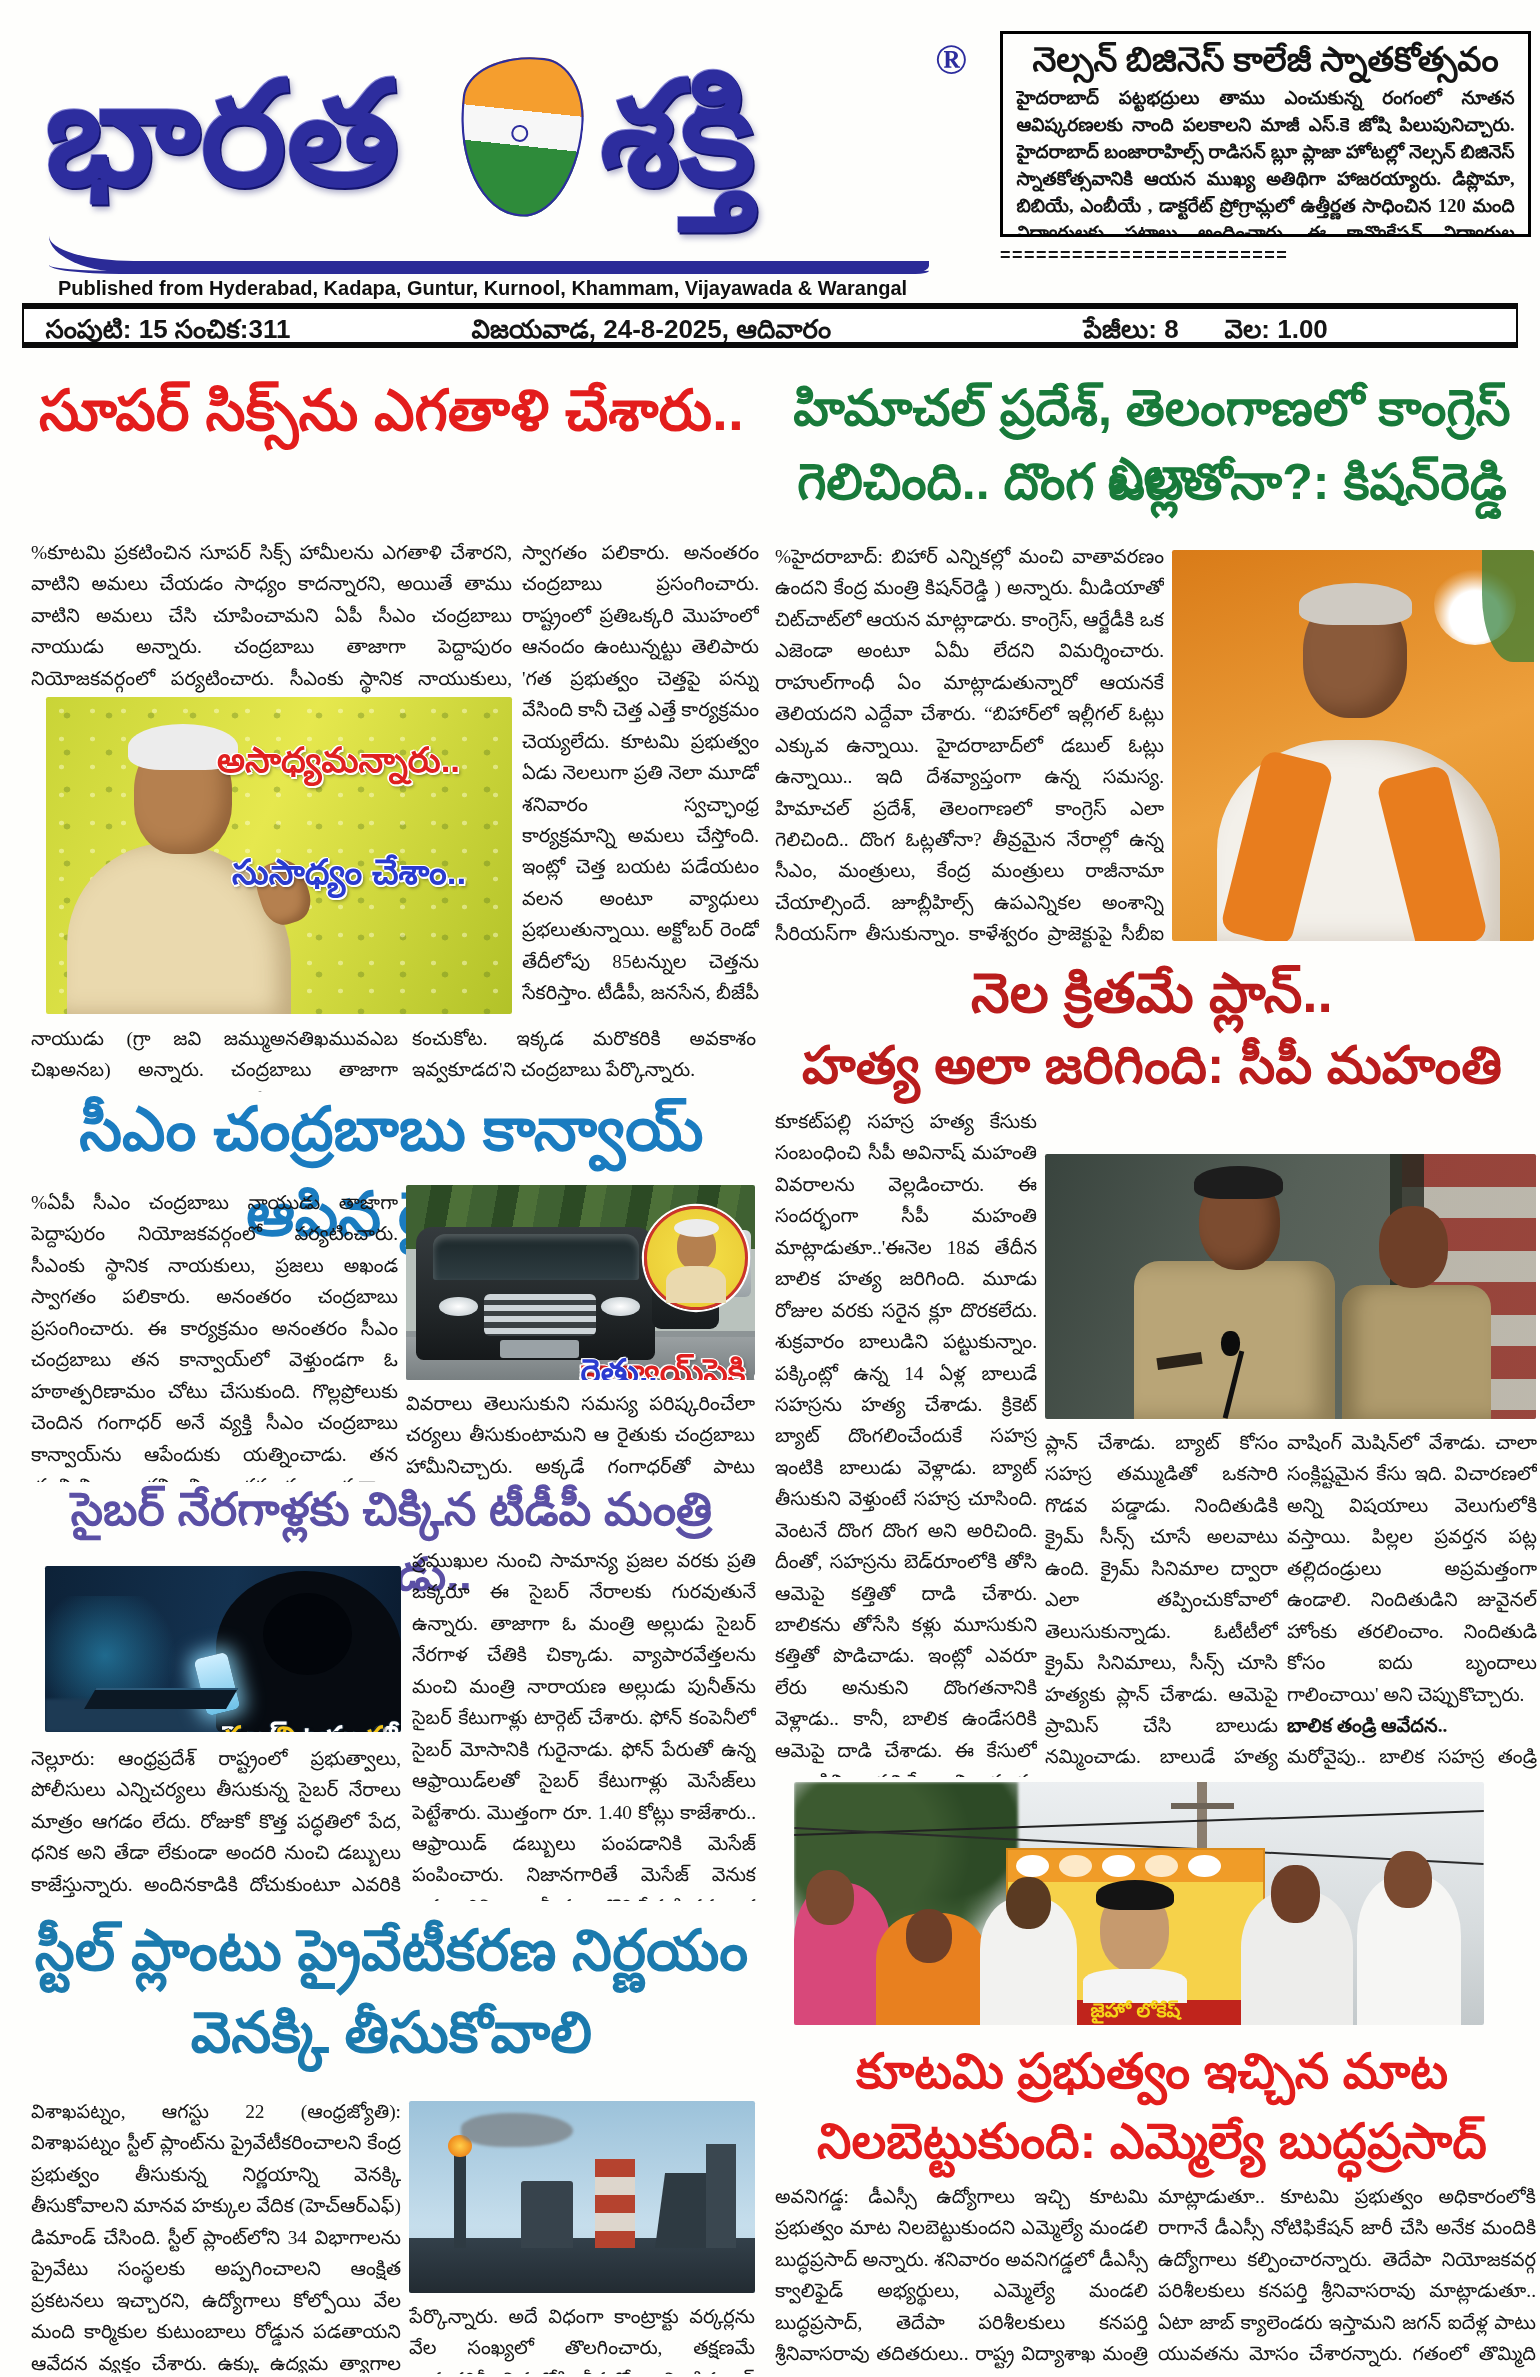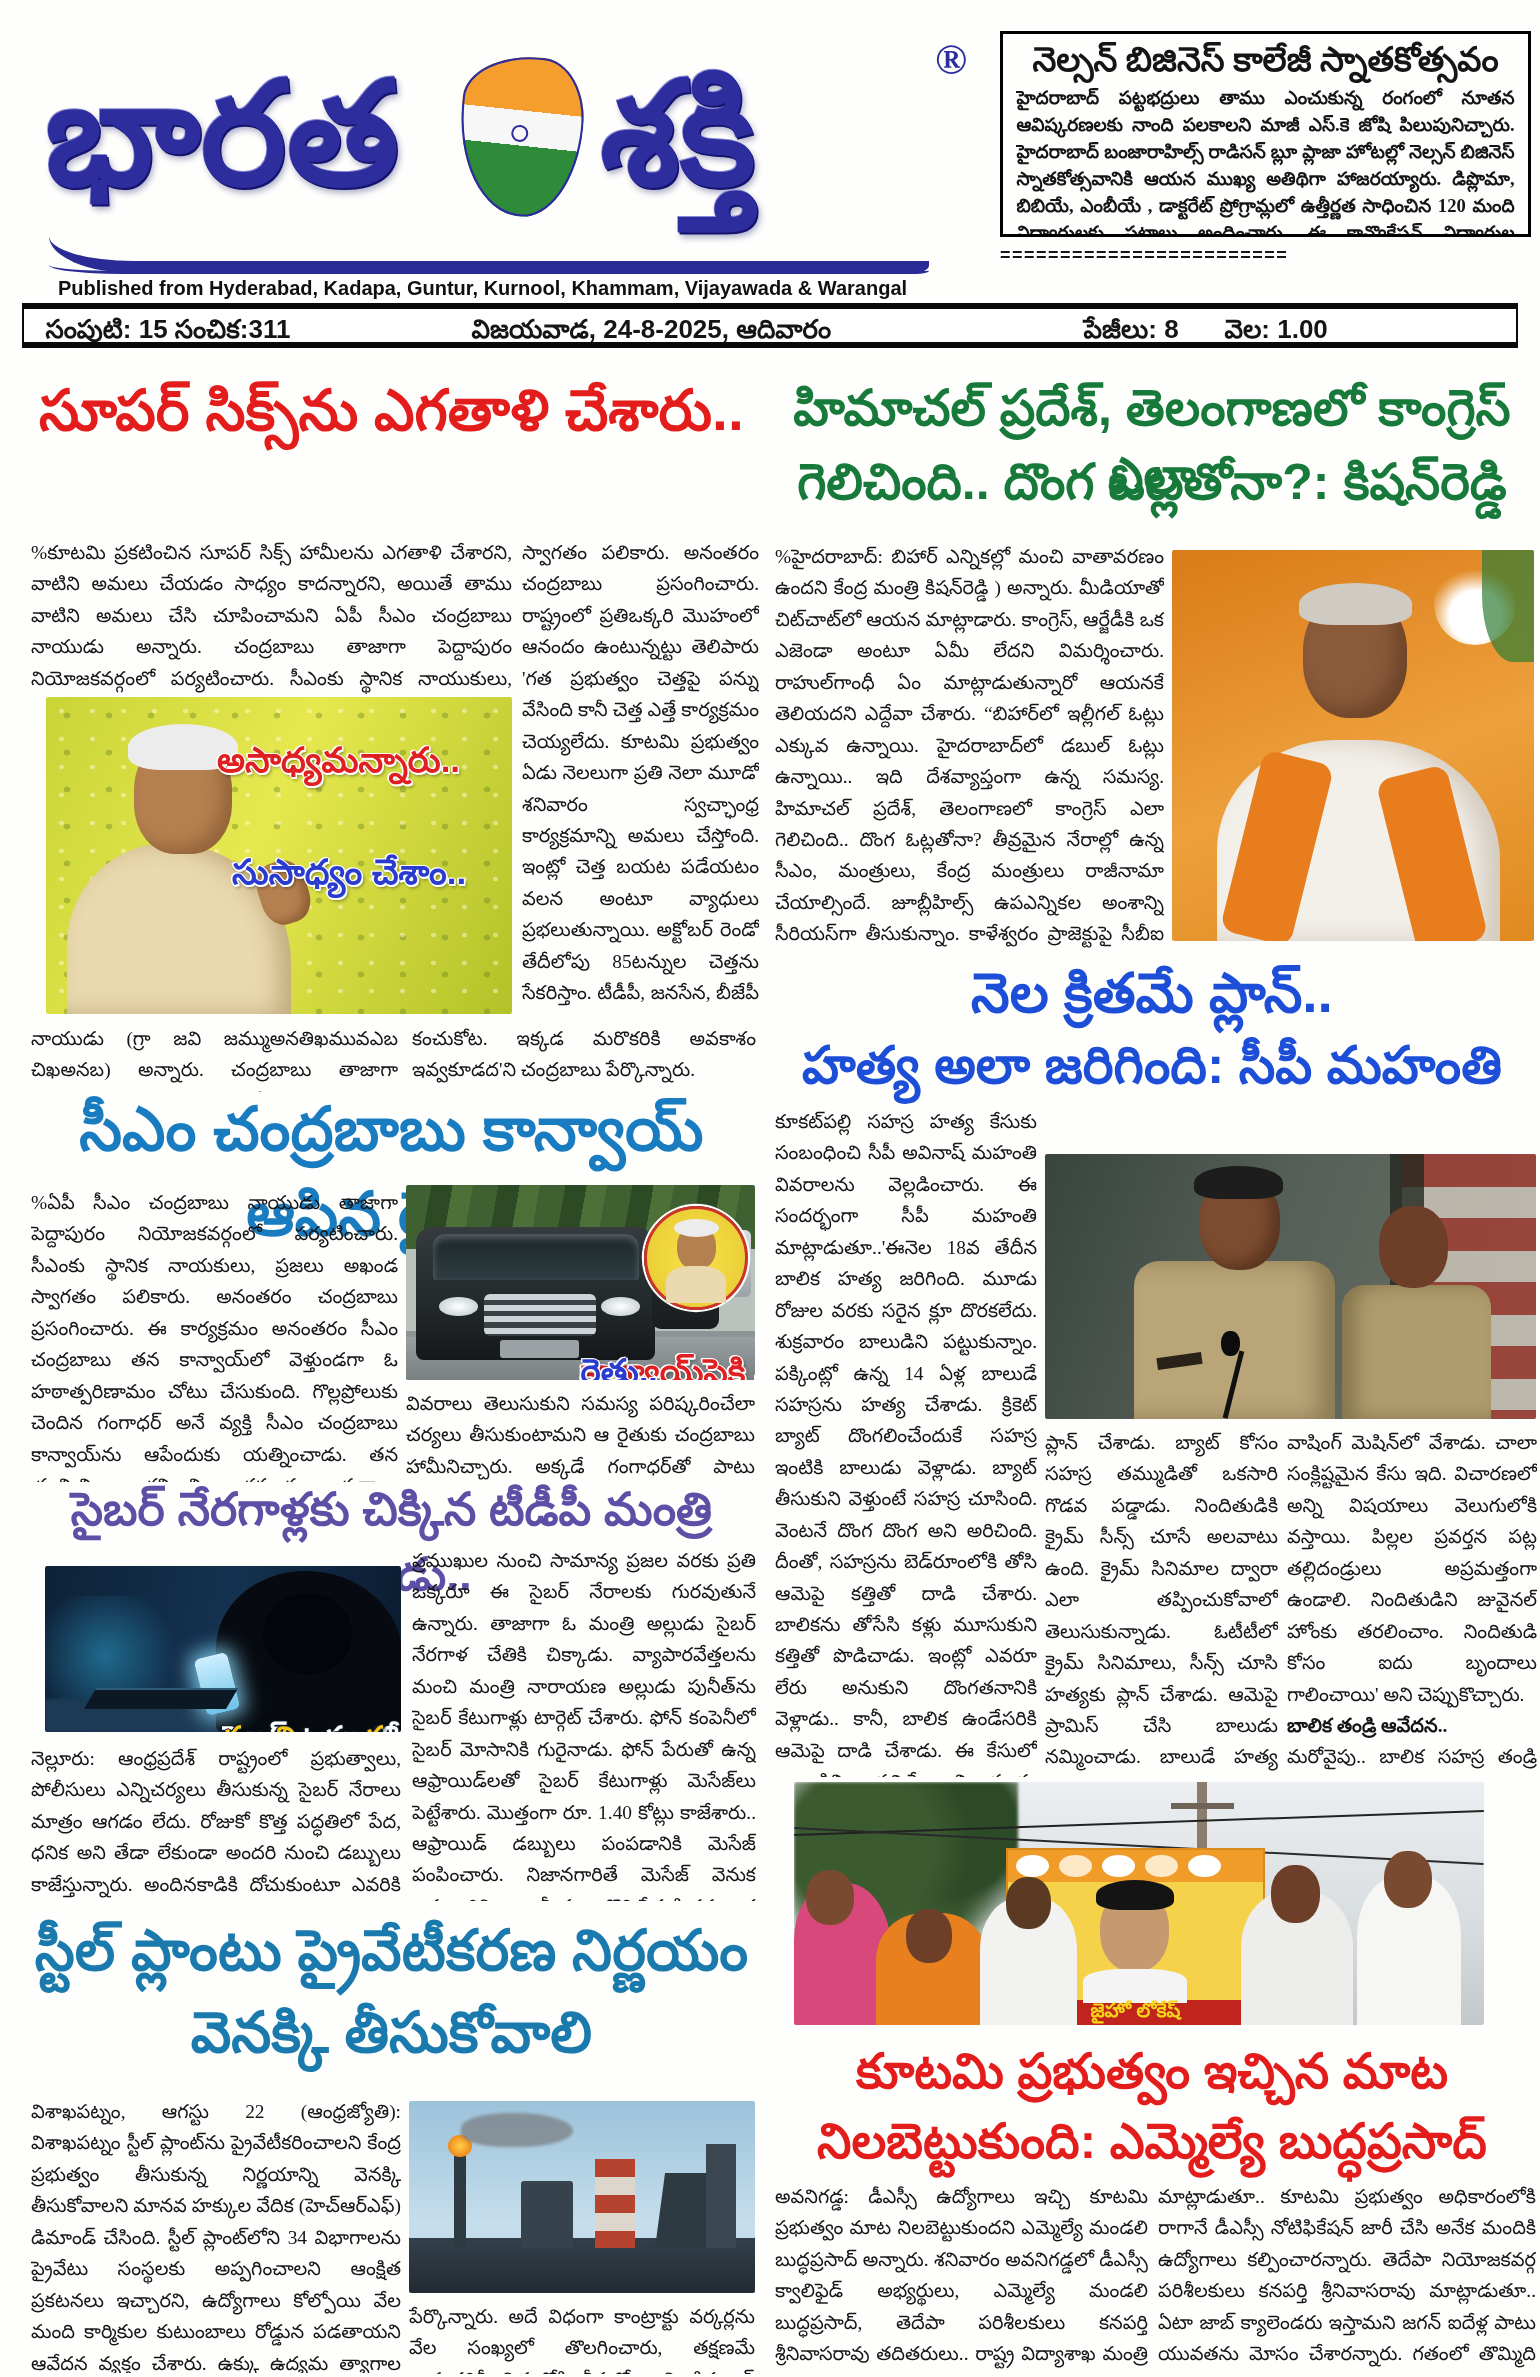--- a/index.html
+++ b/index.html
@@ -5,21 +5,21 @@
   html,body{margin:0;padding:0;background:#9a9a9a;}
   .page{position:relative;width:1541px;height:2377px;background:#fefefc;margin:0 auto;
         overflow:hidden;font-family:"Liberation Serif","DejaVu Sans",serif;color:#151515;}
   .abs{position:absolute;}
   .body-text{font-size:19.4px;line-height:1.62;text-align:justify;overflow:hidden;}
   .sans{font-family:"Liberation Sans","DejaVu Sans",sans-serif;}
   .hl{font-weight:bold;text-align:center;font-family:Liberation Sans, sans-serif;}
   .hl-red{color:#e31d1c;}
   .hl-green{color:#187a3a;}
   .hl-blue{color:#1a7cc0;}
-  .hl-pink{color:#1d4ed8;}
+  .hl-pink{color:#b91c1c;}
   .hl-purple{color:#5b50a5;}
   .hl-teal{color:#1b7aad;}
   .photo{position:absolute;overflow:hidden;border-radius:2.2px;}
   .photo *{position:absolute;}
   .outline-white{text-shadow:-1.5px 0 #fff,1.5px 0 #fff,0 -1.5px #fff,0 1.5px #fff,-1.5px -1.5px #fff,1.5px 1.5px #fff,2.2px 3px 3.7px rgba(0,0,0,.45);}
   .outline-dark{text-shadow:-1.5px 0 #10202e,1.5px 0 #10202e,0 -1.5px #10202e,0 1.5px #10202e,2.2px 2.2px 3px rgba(0,0,0,.6);}
   .masthead-title{font-weight:bold;color:#2d2d9e;
     text-shadow:1.5px 1.5px 0 #14146e,-0.7px -0.7px 0 #8a8ad6,3px 4.5px 6px rgba(20,20,110,.35);}
   .caption-big{font-weight:bold;font-family:"Liberation Sans","DejaVu Sans",sans-serif;white-space:nowrap;}
 </style>

